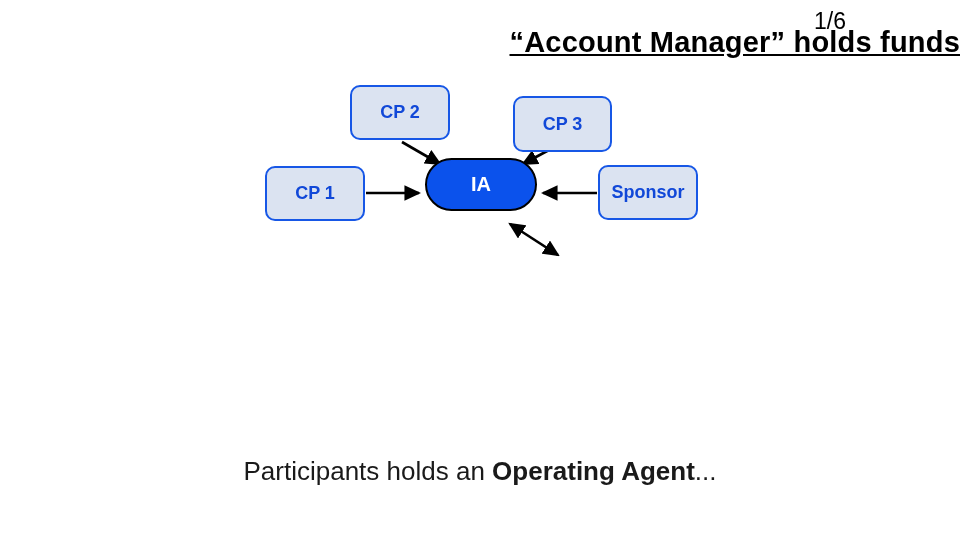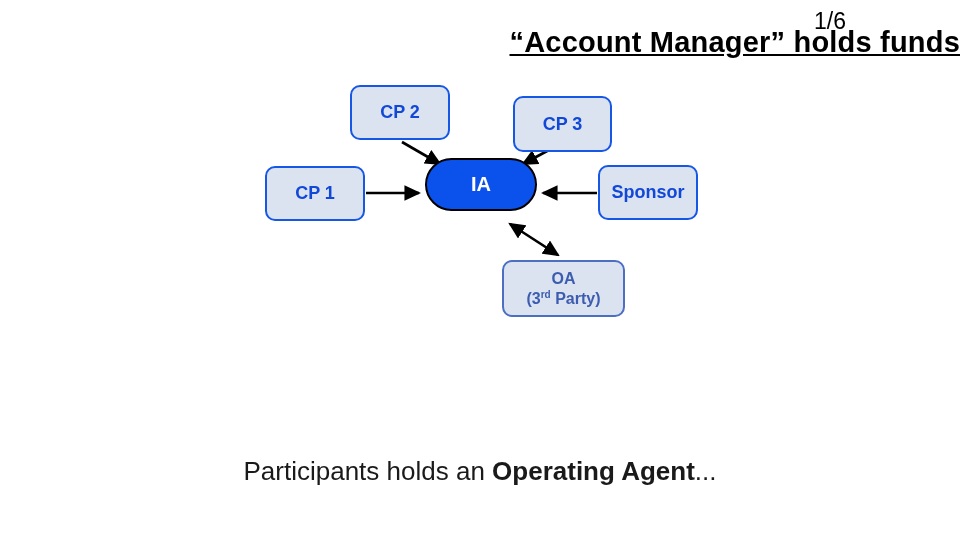--- a/index.html
+++ b/index.html
@@ -100,20 +100,16 @@
   </div>
 
   <div class="node" id="node-ia">
     <span>IA</span>
   </div>
 
   <div class="node" id="node-sponsor">
     <span>Sponsor</span>
   </div>
 
-  <div class="node" id="node-oa">
-    <span class="oa-line">OA</span>
-    <span class="oa-line"><span>(3</span><sup>rd</sup><span> Party)</span></span>
-  </div>
 
   <div class="footer-text"><span>Participants holds an </span><b>Operating Agent</b><span>...</span></div>
 
 </div>
 
 </body></html>

